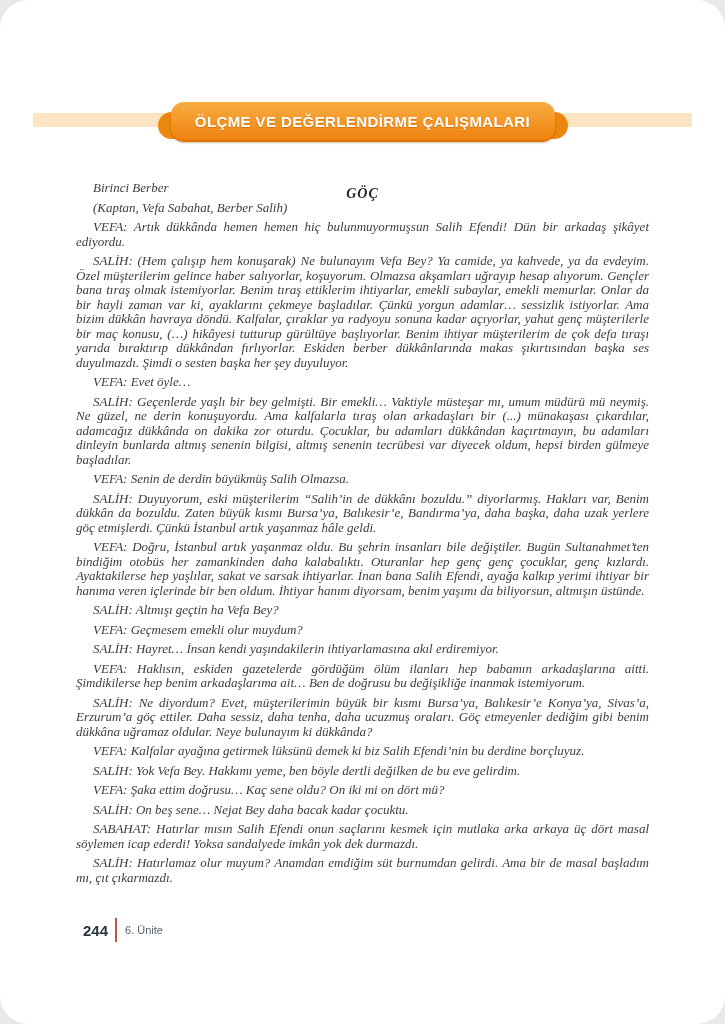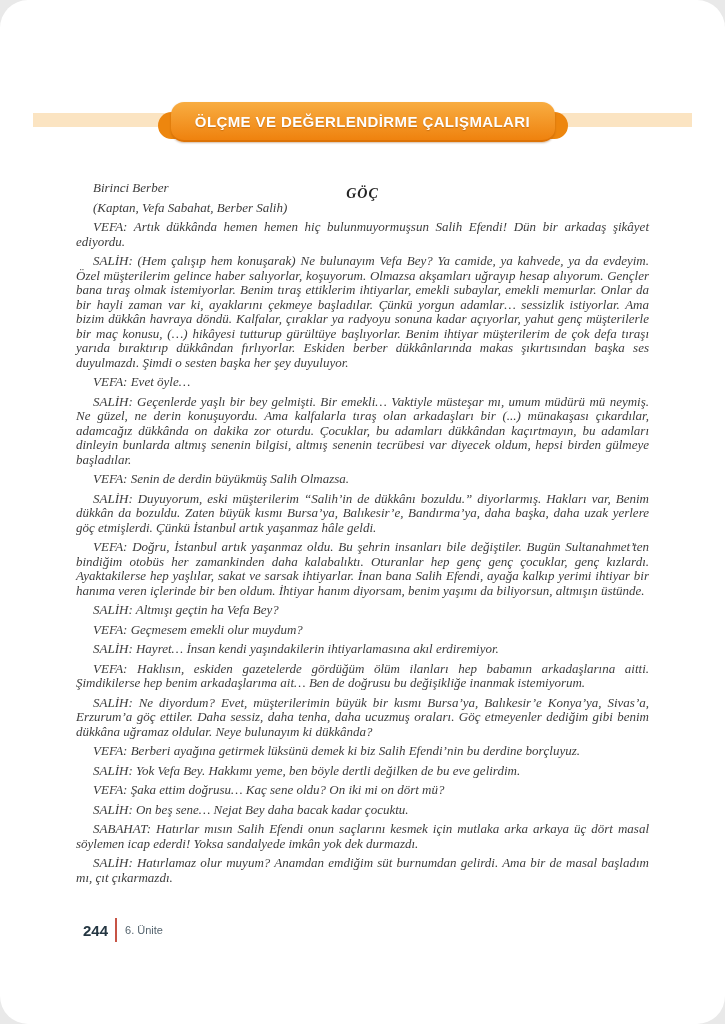--- a/index.html
+++ b/index.html
@@ -85,21 +85,21 @@
       <p>VEFA: Evet öyle…</p>
       <p>SALİH: Geçenlerde yaşlı bir bey gelmişti. Bir emekli… Vaktiyle müsteşar mı, umum müdürü mü neymiş. Ne güzel, ne derin konuşuyordu. Ama kalfalarla tıraş olan arkadaşları bir (...) münakaşası çıkardılar, adamcağız dükkânda on dakika zor oturdu. Çocuklar, bu adamları dükkândan kaçırtmayın, bu adamları dinleyin bunlarda altmış senenin bilgisi, altmış senenin tecrübesi var diyecek oldum, hepsi birden gülmeye başladılar.</p>
       <p>VEFA: Senin de derdin büyükmüş Salih Olmazsa.</p>
       <p>SALİH: Duyuyorum, eski müşterilerim “Salih’in de dükkânı bozuldu.” diyorlarmış. Hakları var, Benim dükkân da bozuldu. Zaten büyük kısmı Bursa’ya, Balıkesir’e, Bandırma’ya, daha başka, daha uzak yerlere göç etmişlerdi. Çünkü İstanbul artık yaşanmaz hâle geldi.</p>
       <p>VEFA: Doğru, İstanbul artık yaşanmaz oldu. Bu şehrin insanları bile değiştiler. Bugün Sultanahmet’ten bindiğim otobüs her zamankinden daha kalabalıktı. Oturanlar hep genç genç çocuklar, genç kızlardı. Ayaktakilerse hep yaşlılar, sakat ve sarsak ihtiyarlar. İnan bana Salih Efendi, ayağa kalkıp yerimi ihtiyar bir hanıma veren içlerinde bir ben oldum. İhtiyar hanım diyorsam, benim yaşımı da biliyorsun, altmışın üstünde.</p>
       <p>SALİH: Altmışı geçtin ha Vefa Bey?</p>
       <p>VEFA: Geçmesem emekli olur muydum?</p>
       <p>SALİH: Hayret… İnsan kendi yaşındakilerin ihtiyarlamasına akıl erdiremiyor.</p>
       <p>VEFA: Haklısın, eskiden gazetelerde gördüğüm ölüm ilanları hep babamın arkadaşlarına aitti. Şimdikilerse hep benim arkadaşlarıma ait… Ben de doğrusu bu değişikliğe inanmak istemiyorum.</p>
       <p>SALİH: Ne diyordum? Evet, müşterilerimin büyük bir kısmı Bursa’ya, Balıkesir’e Konya’ya, Sivas’a, Erzurum’a göç ettiler. Daha sessiz, daha tenha, daha ucuzmuş oraları. Göç etmeyenler dediğim gibi benim dükkâna uğramaz oldular. Neye bulunayım ki dükkânda?</p>
-      <p>VEFA: Berberi ayağına getirmek lüksünü demek ki biz Salih Efendi’nin bu derdine borçluyuz.</p>
+      <p>VEFA: Kalfalar ayağına getirmek lüksünü demek ki biz Salih Efendi’nin bu derdine borçluyuz.</p>
       <p>SALİH: Yok Vefa Bey. Hakkımı yeme, ben böyle dertli değilken de bu eve gelirdim.</p>
       <p>VEFA: Şaka ettim doğrusu… Kaç sene oldu? On iki mi on dört mü?</p>
       <p>SALİH: On beş sene… Nejat Bey daha bacak kadar çocuktu.</p>
       <p>SABAHAT: Hatırlar mısın Salih Efendi onun saçlarını kesmek için mutlaka arka arkaya üç dört masal söylemen icap ederdi! Yoksa sandalyede imkân yok dek durmazdı.</p>
       <p>SALİH: Hatırlamaz olur muyum? Anamdan emdiğim süt burnumdan gelirdi. Ama bir de masal başladım mı, çıt çıkarmazdı.</p>
     </div>
 
   <div class="footer">
     <span class="page-number">244</span>
     <span class="footer-divider"></span>

